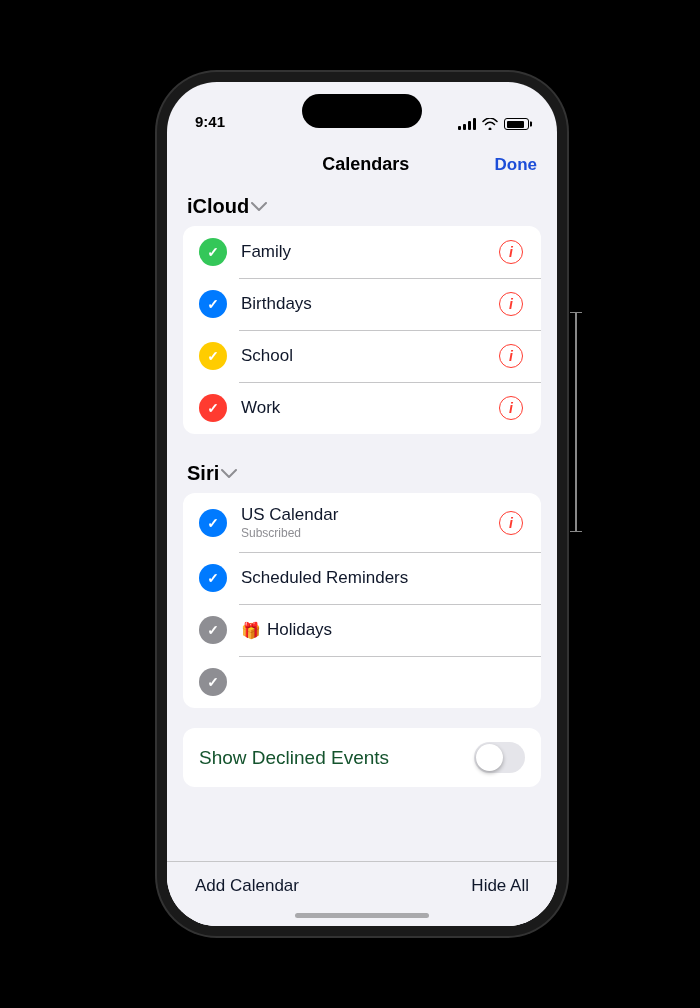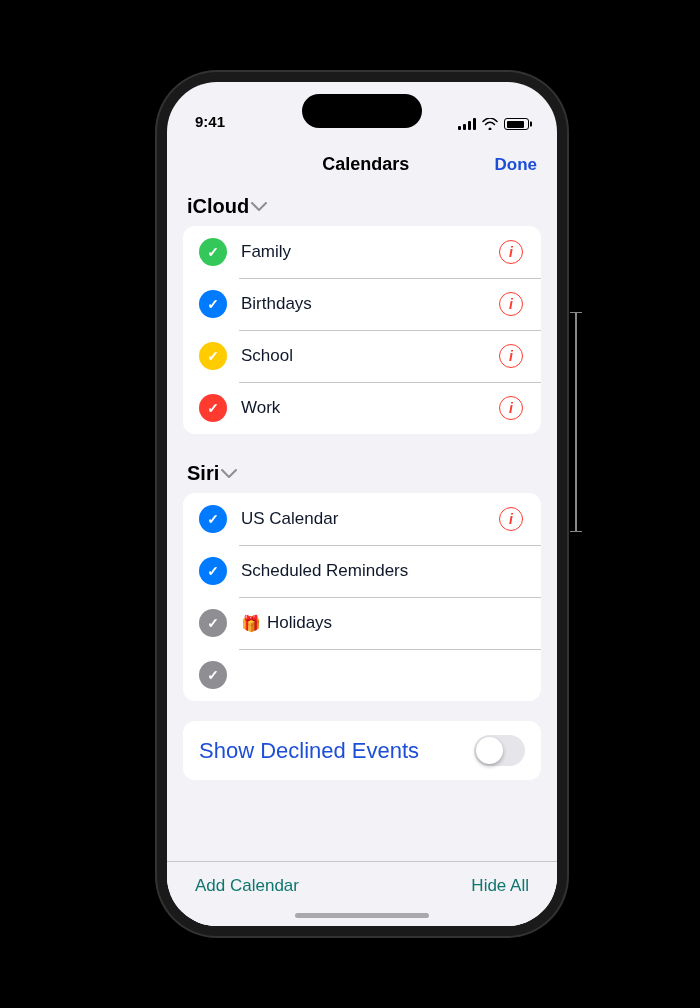--- a/index.html
+++ b/index.html
@@ -232,22 +232,22 @@
     .toggle-card {
       background: #fff;
       border-radius: 12px;
       margin: 0 16px;
       padding: 14px 16px;
       display: flex;
       align-items: center;
       justify-content: space-between;
     }
     .toggle-label {
-      font-size: 22px;
-      color: #1d4ed8;
+      font-size: 19px;
+      color: #14532d;
     }
     .toggle {
       width: 51px;
       height: 31px;
       background: #e5e5ea;
       border-radius: 15.5px;
       position: relative;
       cursor: pointer;
     }
     .toggle-knob {
@@ -268,21 +268,21 @@
       right: 0;
       background: #f2f2f7;
       padding: 14px 28px 30px;
       display: flex;
       justify-content: space-between;
       align-items: center;
       border-top: 0.5px solid #c6c6c8;
     }
     .bottom-btn {
       font-size: 17px;
-      color: #0f766e;
+      color: #0f172a;
       cursor: pointer;
     }
     
     .home-indicator {
       position: absolute;
       bottom: 8px;
       left: 50%;
       transform: translateX(-50%);
       width: 134px;
       height: 5px;
@@ -403,20 +403,21 @@
           </div>
         </div>
         <div class="card">
 
           <div class="list-item">
             <div class="check-circle" style="background:#007aff">
               <span class="checkmark">✓</span>
             </div>
             <div style="flex:1">
               <span class="item-label">US Calendar</span>
+              <span class="item-sublabel">Subscribed</span>
             </div>
             <div class="info-btn">
               <div class="info-circle">
                   <em>i</em>
                 </div>
             </div>
           </div>
 
           <div class="list-item">
             <div class="check-circle" style="background:#007aff">

